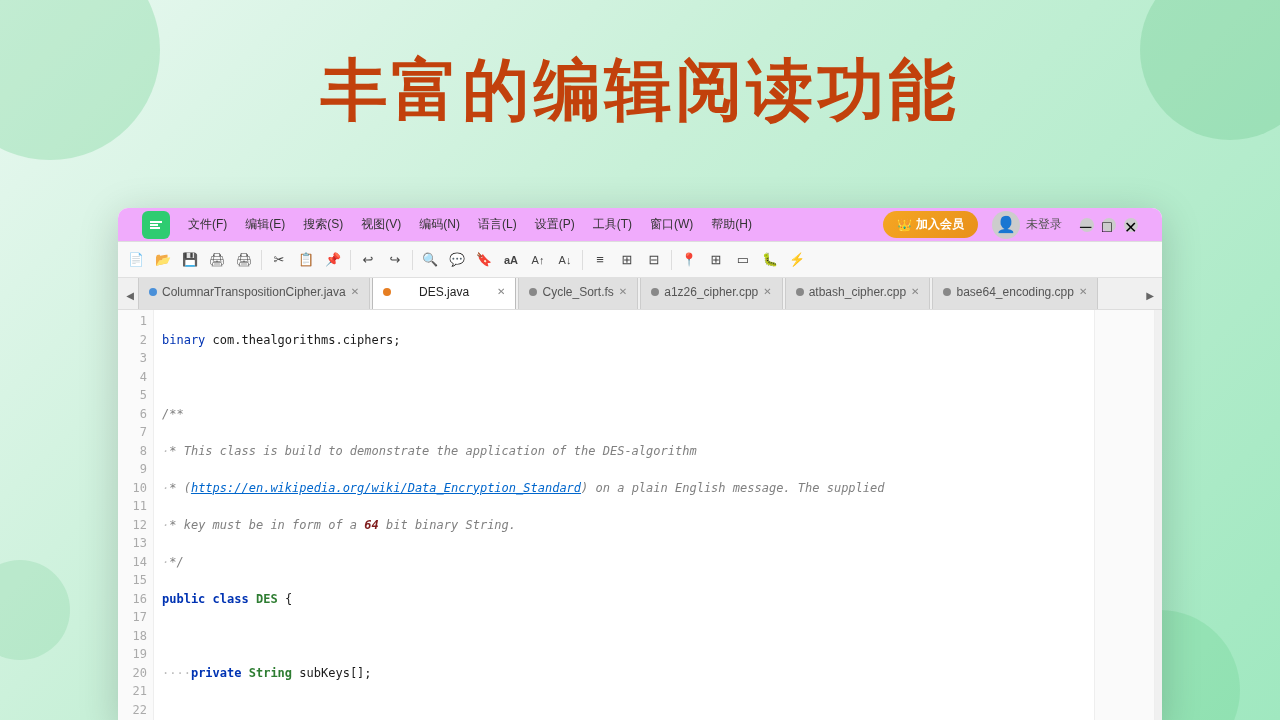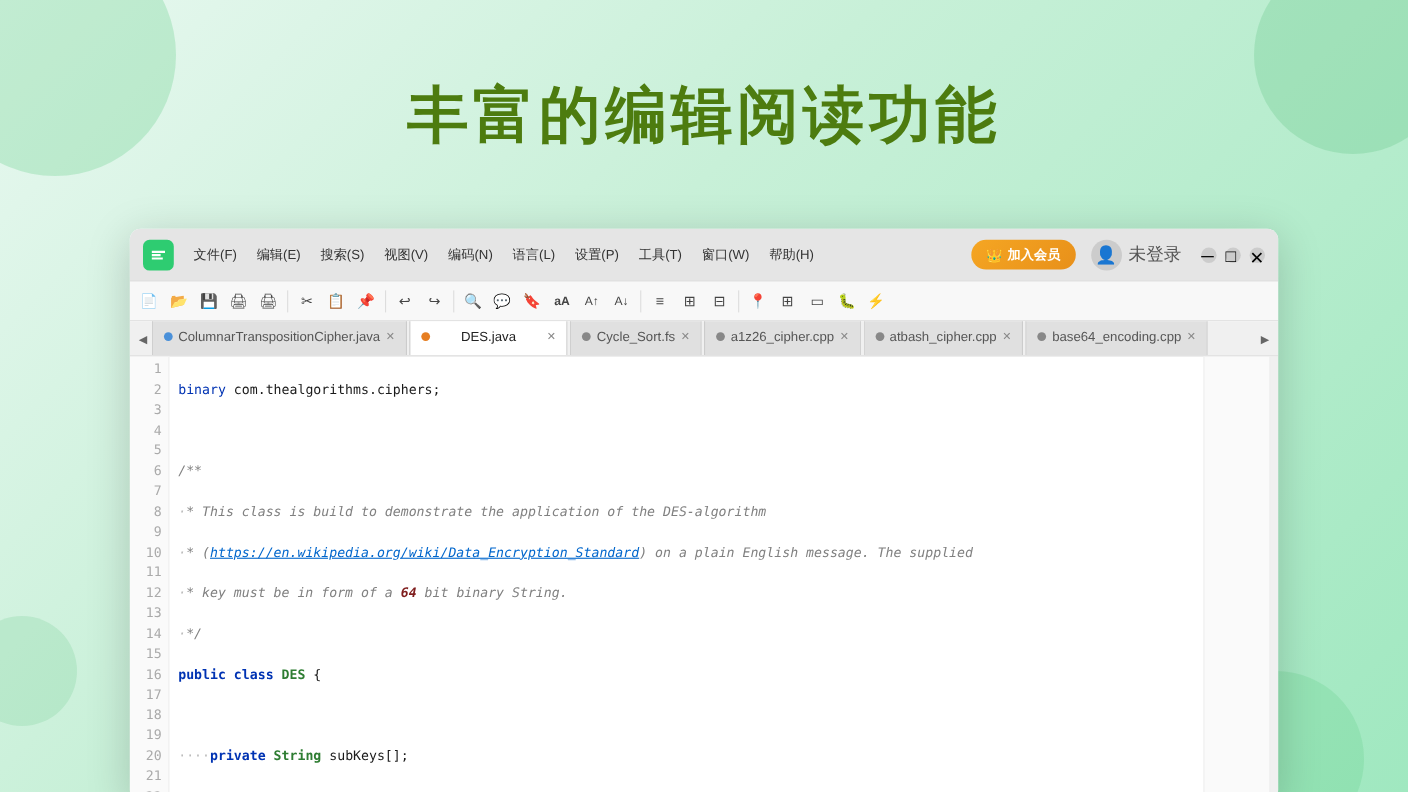--- a/index.html
+++ b/index.html
@@ -37,24 +37,24 @@
     .deco-circle-bl {
       position: absolute;
       bottom: 60px; left: -30px;
       width: 100px; height: 100px;
       border-radius: 50%;
       background: rgba(60,180,100,0.15);
     }
 
     .page-title {
       text-align: center;
-      font-size: 56px;
+      font-size: 67px;
       font-weight: 900;
-      color: #4d7c0f;
-      padding-top: 68px;
+      color: #c2410c;
+      padding-top: 45px;
       padding-bottom: 30px;
       letter-spacing: 4px;
     }
 
     
     .ide-window {
       position: absolute;
       top: 208px;
       left: 118px;
       width: 1044px;
@@ -62,26 +62,26 @@
       background: #fff;
       border-radius: 10px;
       box-shadow: 0 8px 40px rgba(0,0,0,0.18);
       display: flex;
       flex-direction: column;
       overflow: hidden;
     }
 
     
     .title-bar {
-      height: 48px;
-      background: #e5e5e5;
+      height: 34px;
+      background: #f0abfc;
       border-bottom: 1px solid #ddd;
       display: flex;
       align-items: center;
-      padding: 0 12px;
+      padding: 0 24px;
       gap: 6px;
       flex-shrink: 0;
     }
     .app-logo {
       width: 28px; height: 28px;
       background: #2ecc71;
       border-radius: 6px;
       display: flex; align-items: center; justify-content: center;
       color: white; font-size: 14px; font-weight: bold;
       margin-right: 4px;
@@ -115,21 +115,21 @@
       margin-left: 8px;
     }
     .avatar {
       width: 28px; height: 28px;
       border-radius: 50%;
       background: #ccc;
       display: flex; align-items: center; justify-content: center;
       font-size: 16px;
     }
     .login-text {
-      font-size: 16px;
+      font-size: 12px;
       color: #555;
     }
     .win-btn {
       width: 14px; height: 14px;
       border-radius: 50%;
       cursor: pointer;
       margin-left: 2px;
     }
     .win-btn-min { background: #ccc; }
     .win-btn-max { background: #ccc; }

